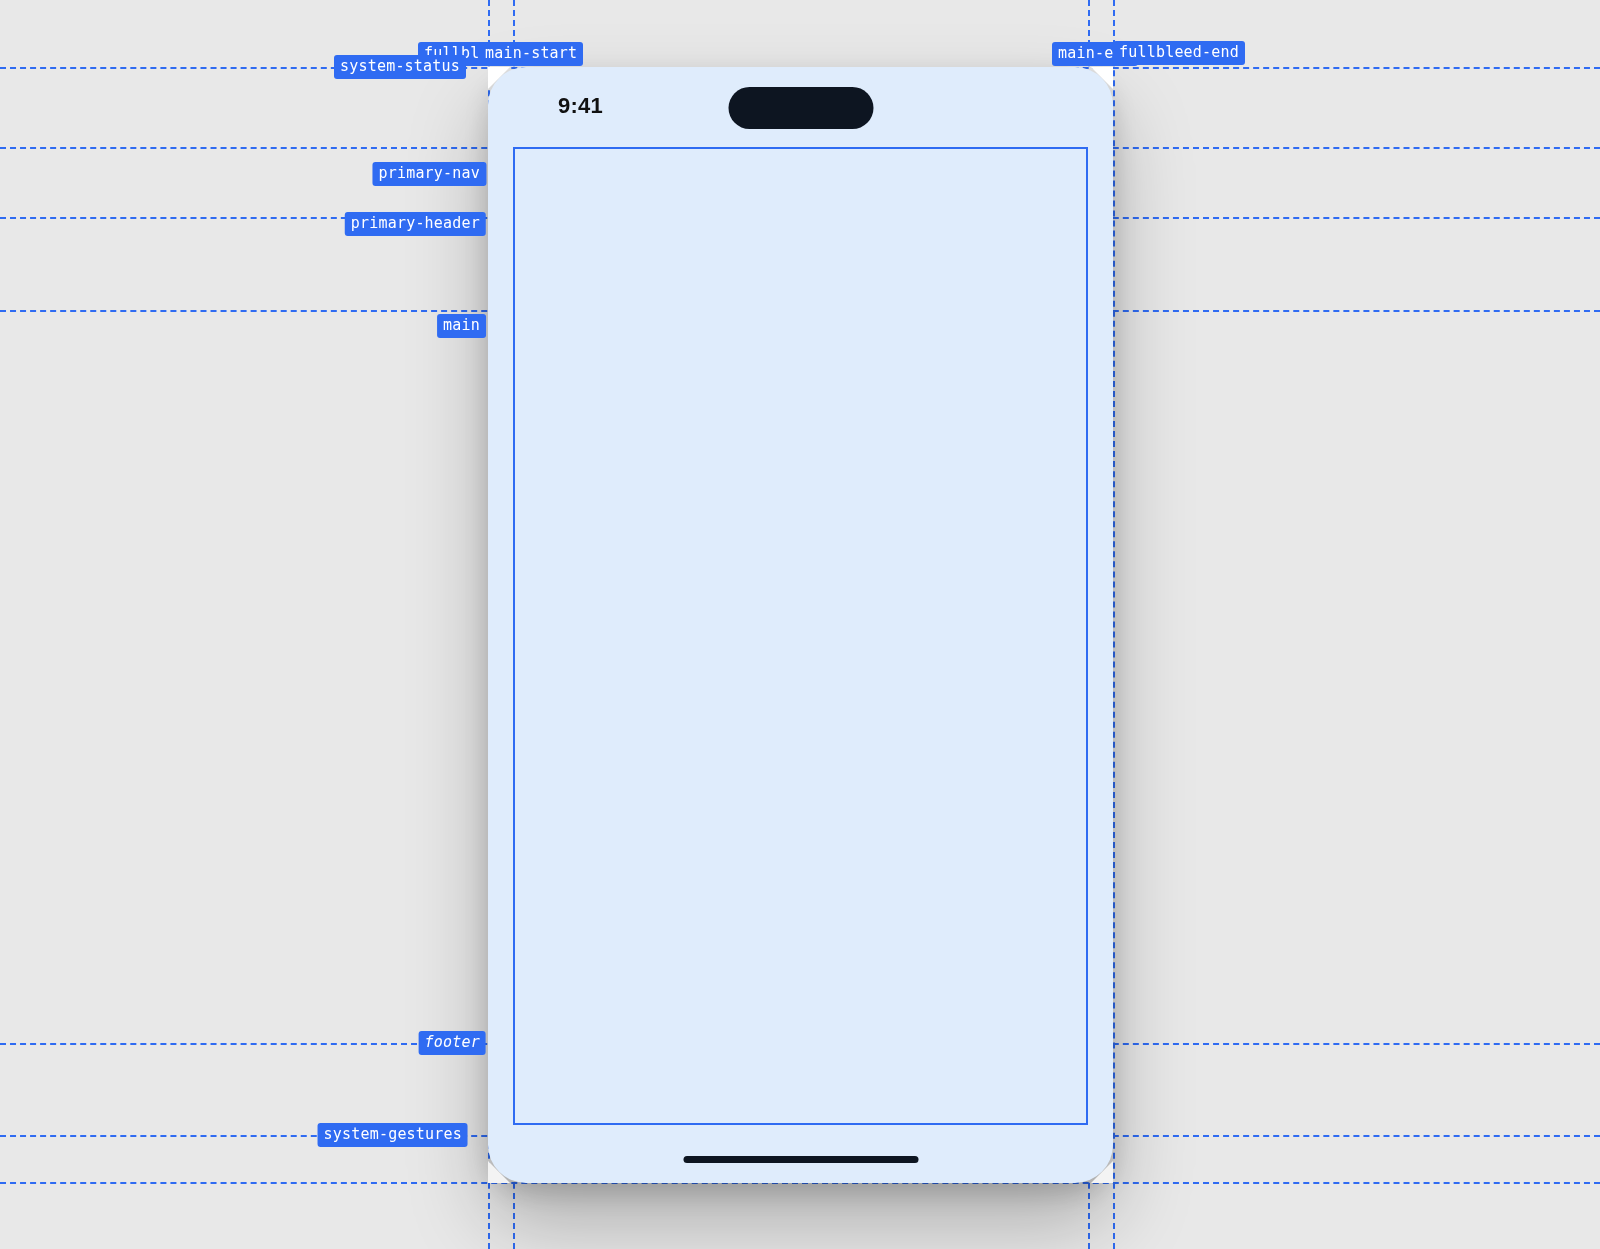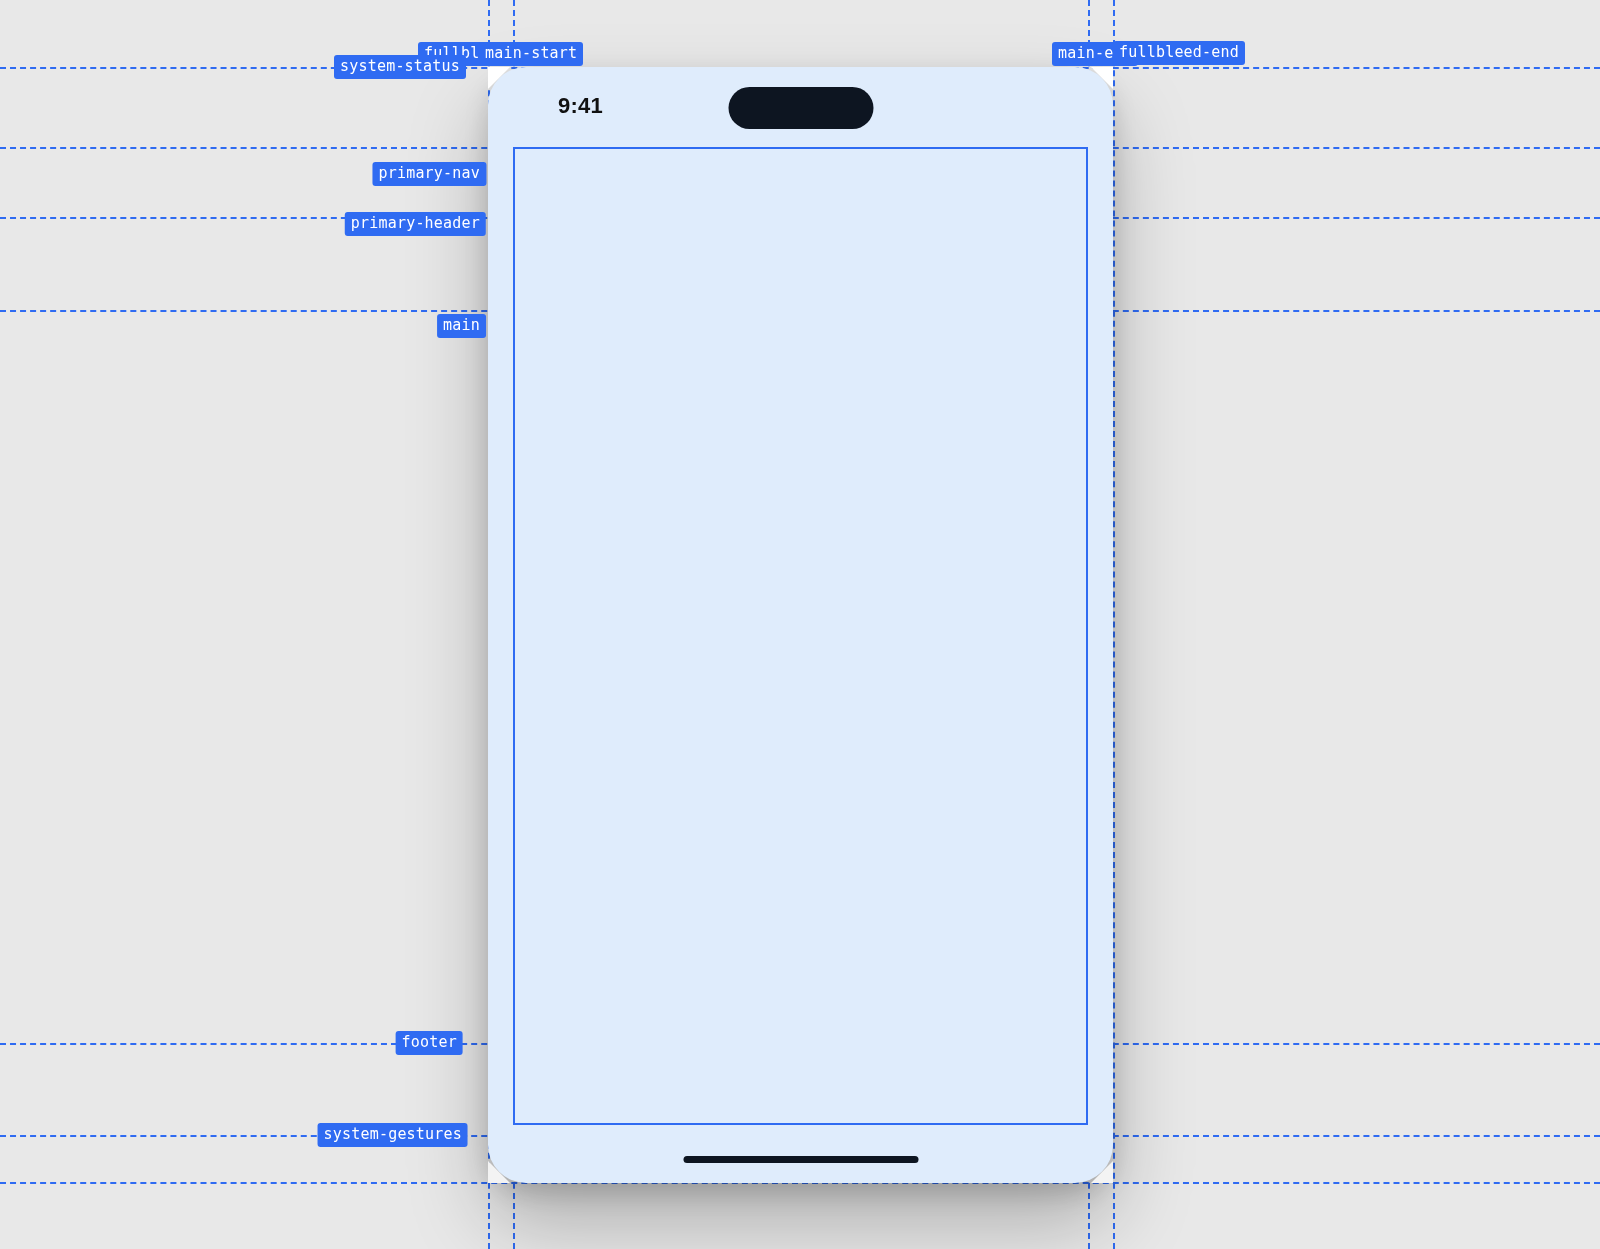--- a/index.html
+++ b/index.html
@@ -161,14 +161,14 @@
 
 <span class="tag" style="left:418px; top:42px;">fullbleed-start</span>
 <span class="tag" style="left:479px; top:42px;">main-start</span>
 <span class="tag" style="left:1052px; top:42px;">main-end</span>
 <span class="tag" style="left:1113px; top:41px;">fullbleed-end</span>
 
 <span class="tag left" style="left:466px; top:67px;">system-status</span>
 <span class="tag left" style="left:486px; top:140px;margin-top:34px;">primary-nav</span>
 <span class="tag left" style="left:486px; top:224px;">primary-header</span>
 <span class="tag left" style="left:486px; top:326px;">main</span>
-<span class="tag left" style="left:463px; top:1043px;">footer</span>
+<span class="tag left" style="left:486px; top:1043px;font-style:italic;">footer</span>
 <span class="tag left" style="left:468px; top:1135px;">system-gestures</span>
 
 </body></html>

